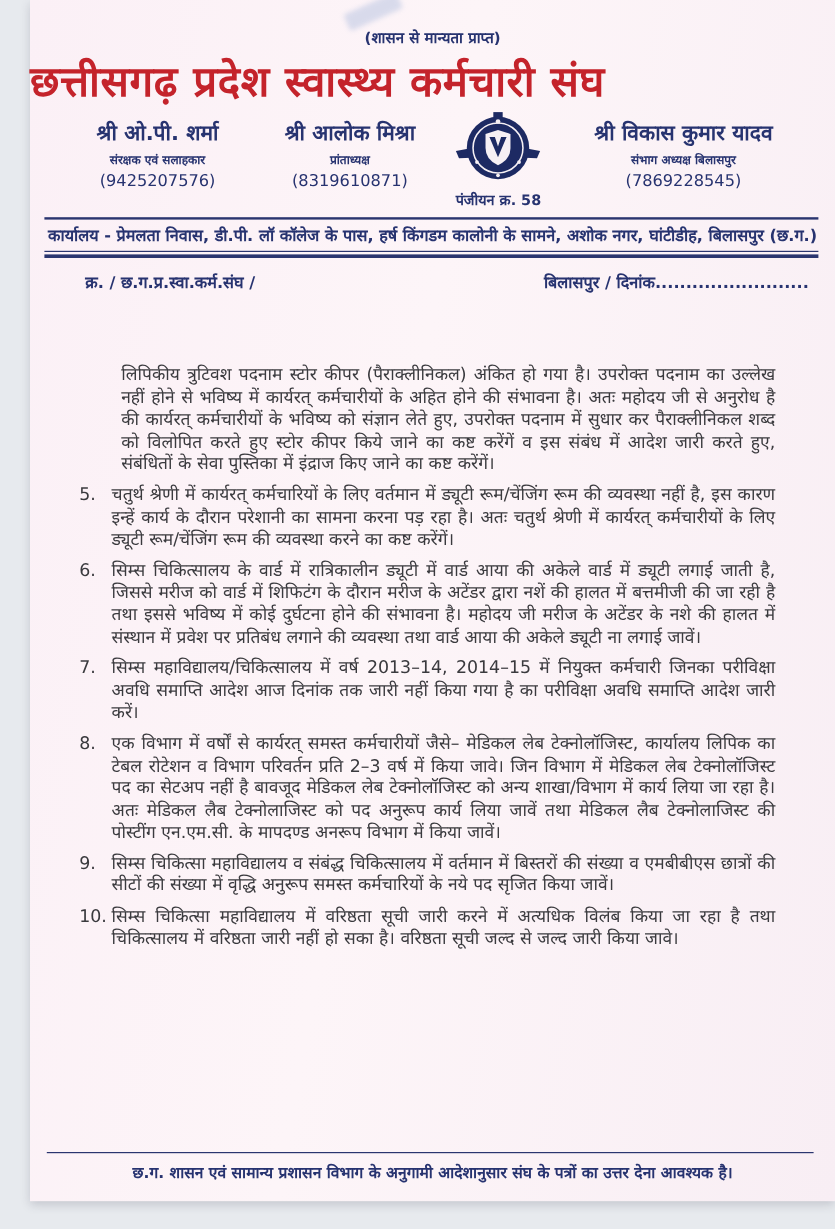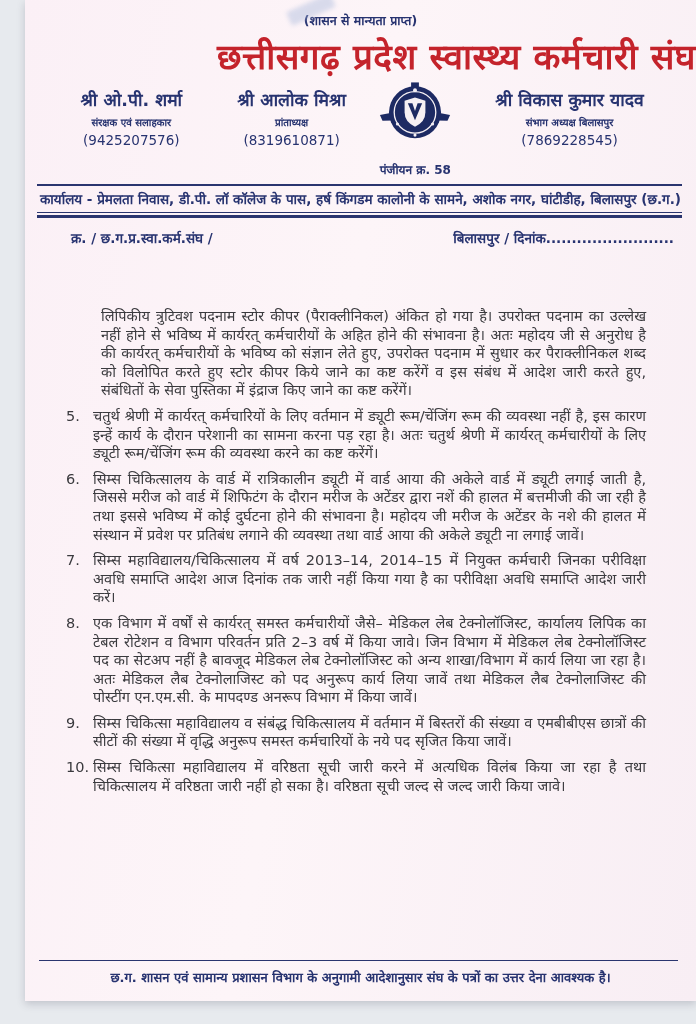--- a/index.html
+++ b/index.html
@@ -12,41 +12,41 @@
     position:absolute; left:25px; top:0; width:671px; height:1001px;
     background:linear-gradient(100deg,#fbf0f6 0%,#fdf5f8 45%,#f8eef4 100%);
     box-shadow:0 3px 8px rgba(60,60,80,.22);
   }
   .smudge {
     position:absolute; top:2px; left:262px; width:48px; height:15px;
     background:#a3b5da; opacity:.4; filter:blur(2px);
     transform:rotate(-24deg); border-radius:2px;
   }
   .top-note {
-    padding-top:12px; text-align:center;
+    padding-top:23px; text-align:center;
     font-size:12.5px; font-weight:bold; color:#273370;
   }
   .letter-title {
-    margin:3px 0 0; text-align:right;
+    margin:3px 0 0; text-align:left;
     font-size:35px; font-weight:800; color:#c4232b; letter-spacing:.5px;
   }
   .officers {
     display:flex; align-items:flex-start; justify-content:center;
     margin-top:8px; padding:0 21px;
   }
   .officer { text-align:center; color:#273370; }
   .officer.o1 { width:182px; }
   .officer.o2 { width:160px; }
   .officer.o3 { width:225px; }
   .officer .name  { font-size:17.5px; font-weight:800; }
   .officer .role  { font-size:10px;   font-weight:bold; margin-top:4px; }
   .officer .phone { font-size:13.5px; font-weight:normal; margin-top:3px; }
   .logo-block { width:104px; text-align:center; color:#273370; margin-top:-6px; }
   .logo-block svg { display:block; margin:0 auto; }
-  .registration { font-size:12px; font-weight:bold; margin-top:18px; }
+  .registration { font-size:12px; font-weight:bold; margin-top:4px; }
   .rule-thin  { border-top:2px solid #2a356f; margin:6px 14px 0 12px; }
   .address-line {
     text-align:center; color:#273370; font-weight:bold;
     font-size:13.5px; padding:4px 2px 4px;
   }
   .rule-thick { height:2px; border-top:1.5px solid #2a356f; border-bottom:3.5px solid #2a356f; margin:0 14px 0 12px; }
   .ref-row {
     display:flex; justify-content:space-between; align-items:flex-end;
     padding:11px 22px 0 46px;
     color:#273370; font-weight:bold; font-size:13.5px;gap:32px;

